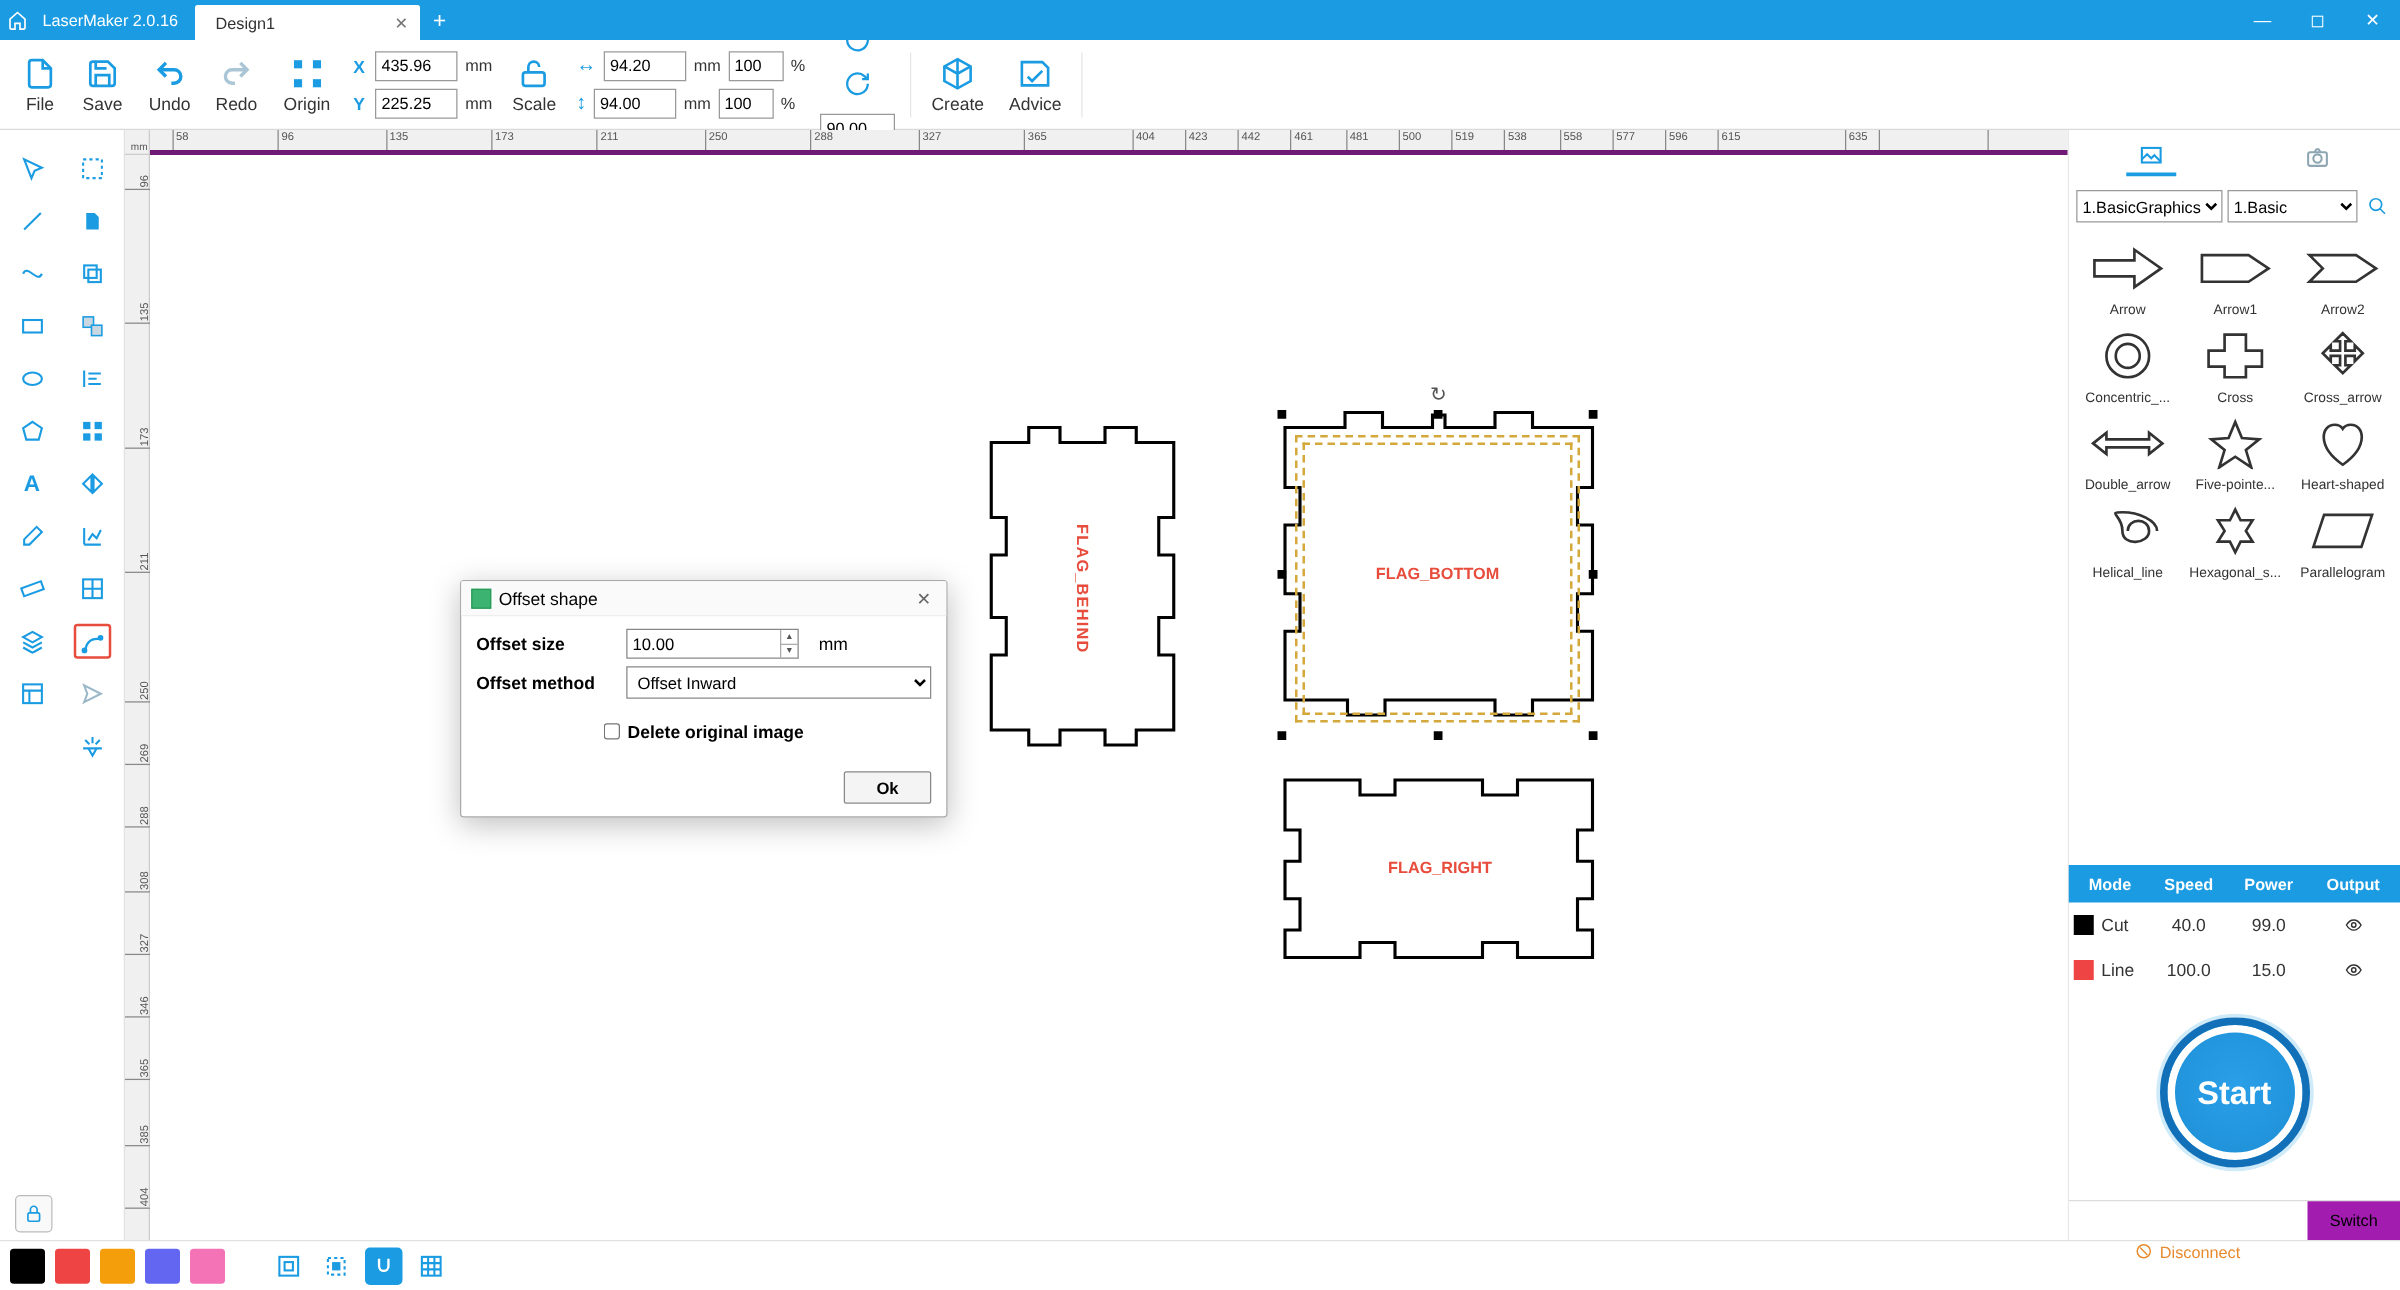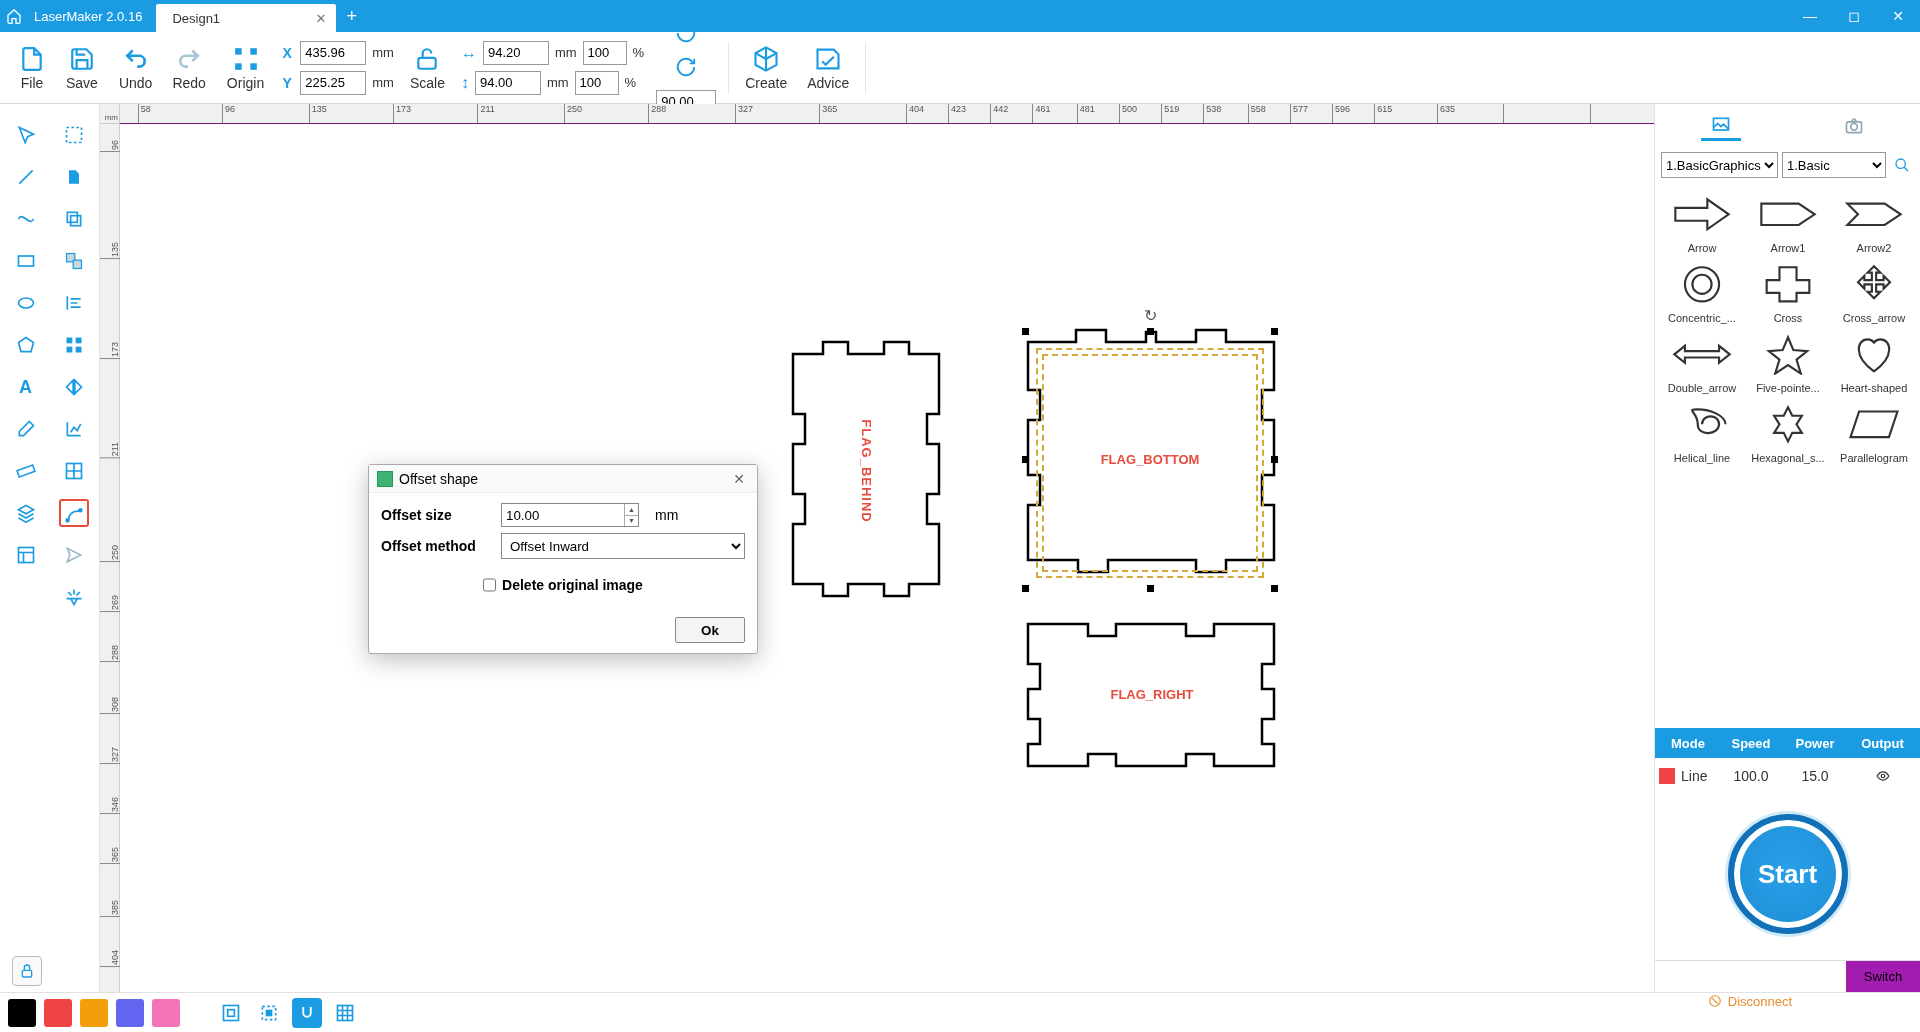--- a/index.html
+++ b/index.html
@@ -35,21 +35,21 @@
 
 .main { display:flex; height: calc(1032px - 32px - 72px - 40px); }
 .left-tools { width: 100px; background: #fff; border-right: 1px solid #e1e1e1; display:flex; flex-direction:column; padding: 12px 4px; gap: 4px; align-items:center; position:relative;}
 .lt-row { display:flex; gap: 18px; width: 100%; justify-content:center; padding: 5px 0;}
 .lt-cell { width:30px; height:28px; display:flex; align-items:center; justify-content:center; color:#1b9ce2; border-radius:3px;}
 .lt-cell.selected { border: 2px solid #e74c3c; }
 .lock-corner { position:absolute; bottom: 6px; left: 12px; width:30px; height:30px; border:1px solid #bbb; border-radius:4px; display:flex; align-items:center; justify-content:center; background:#f9f9f9;}
 
 
 .canvas-wrap { flex:1; position:relative; background: #fefefe; }
-.ruler-h { position:absolute; top:0; left:20px; right:0; height:20px; background:#f0f0f0; border-bottom:1px solid #701a75; font-size:9px; color:#555; overflow:hidden;}
+.ruler-h { position:absolute; top:0; left:20px; right:0; height:20px; background:#f0f0f0; border-bottom:4px solid #701a75; font-size:9px; color:#555; overflow:hidden;}
 .ruler-h .ticks { position:relative; height:20px; }
 .ruler-h .tick { position:absolute; top:0; height:20px; border-left:1px solid #888; padding-left:2px; line-height:10px;}
 .ruler-v { position:absolute; top:20px; left:0; bottom:0; width:20px; background:#f0f0f0; border-right:1px solid #ccc; font-size:9px; color:#555;}
 .ruler-v .tick { position:absolute; left:0; width:20px; border-top:1px solid #888; padding-top:1px; text-align:left; writing-mode: vertical-lr; transform: rotate(180deg); line-height:10px;}
 .ruler-corner { position:absolute; top:0; left:0; width:20px; height:20px; background:#f0f0f0; border-right:1px solid #ccc; border-bottom:1px solid #ccc; font-size:8px; display:flex; align-items:flex-end; justify-content:flex-end; padding:1px; color:#555;}
 .canvas { position:absolute; top:20px; left:20px; right:0; bottom:0; background:#fff; }
 .shape-label { color:#e74c3c; font-weight:bold; font-size:13px; }
 .sel-handle { position:absolute; width:7px; height:7px; background:#000; }
 .offset-dashed { position:absolute; border: 2px dashed #d4a83a; }
 
@@ -441,21 +441,21 @@
           <div class="tick" style="left: 870.24px;">442</div>
           <div class="tick" style="left: 912.42px;">461</div>
           <div class="tick" style="left: 956.82px;">481</div>
           <div class="tick" style="left: 999px;">500</div>
           <div class="tick" style="left: 1041.18px;">519</div>
           <div class="tick" style="left: 1083.36px;">538</div>
           <div class="tick" style="left: 1127.76px;">558</div>
           <div class="tick" style="left: 1169.94px;">577</div>
           <div class="tick" style="left: 1212.12px;">596</div>
           <div class="tick" style="left: 1254.3px;">615</div>
-          <div class="tick" style="left: 1317px;">635</div>
+          <div class="tick" style="left: 1356px;">635</div>
           <div class="tick" style="left: 1383.06px;"></div>
           <div class="tick" style="left: 1469.64px;"></div>
         </div>
     </div>
     <div class="ruler-v" id="vticks">
         <div class="tick" style="top: 15.7818px;">96</div>
         <div class="tick" style="top: 118.364px;">135</div>
         <div class="tick" style="top: 218.315px;">173</div>
         <div class="tick" style="top: 318.267px;">211</div>
         <div class="tick" style="top: 420.848px;">250</div>
@@ -670,20 +670,34 @@
     <div class="layers-panel">
       <div class="layers-head">
         <span>Mode</span>
         <span>Speed</span>
         <span>Power</span>
         <span>Output</span>
       </div>
       <div id="layer-rows">
           <div class="layer-row">
             <div class="c1">
+              <div class="layer-swatch" style="background:#000000"></div>
+              <span>Cut</span>
+            </div>
+            <div class="c2">40.0</div>
+            <div class="c3">99.0</div>
+            <div class="c4">
+              <svg class="eye-ico" viewBox="0 0 24 24" fill="none" stroke="#333" stroke-width="2">
+                <path d="M2 12s4-7 10-7 10 7 10 7-4 7-10 7S2 12 2 12z"></path>
+                <circle cx="12" cy="12" r="3"></circle>
+              </svg>
+            </div>
+          </div>
+          <div class="layer-row">
+            <div class="c1">
               <div class="layer-swatch" style="background:#ef4444"></div>
               <span>Line</span>
             </div>
             <div class="c2">100.0</div>
             <div class="c3">15.0</div>
             <div class="c4">
               <svg class="eye-ico" viewBox="0 0 24 24" fill="none" stroke="#333" stroke-width="2">
                 <path d="M2 12s4-7 10-7 10 7 10 7-4 7-10 7S2 12 2 12z"></path>
                 <circle cx="12" cy="12" r="3"></circle>
               </svg>

